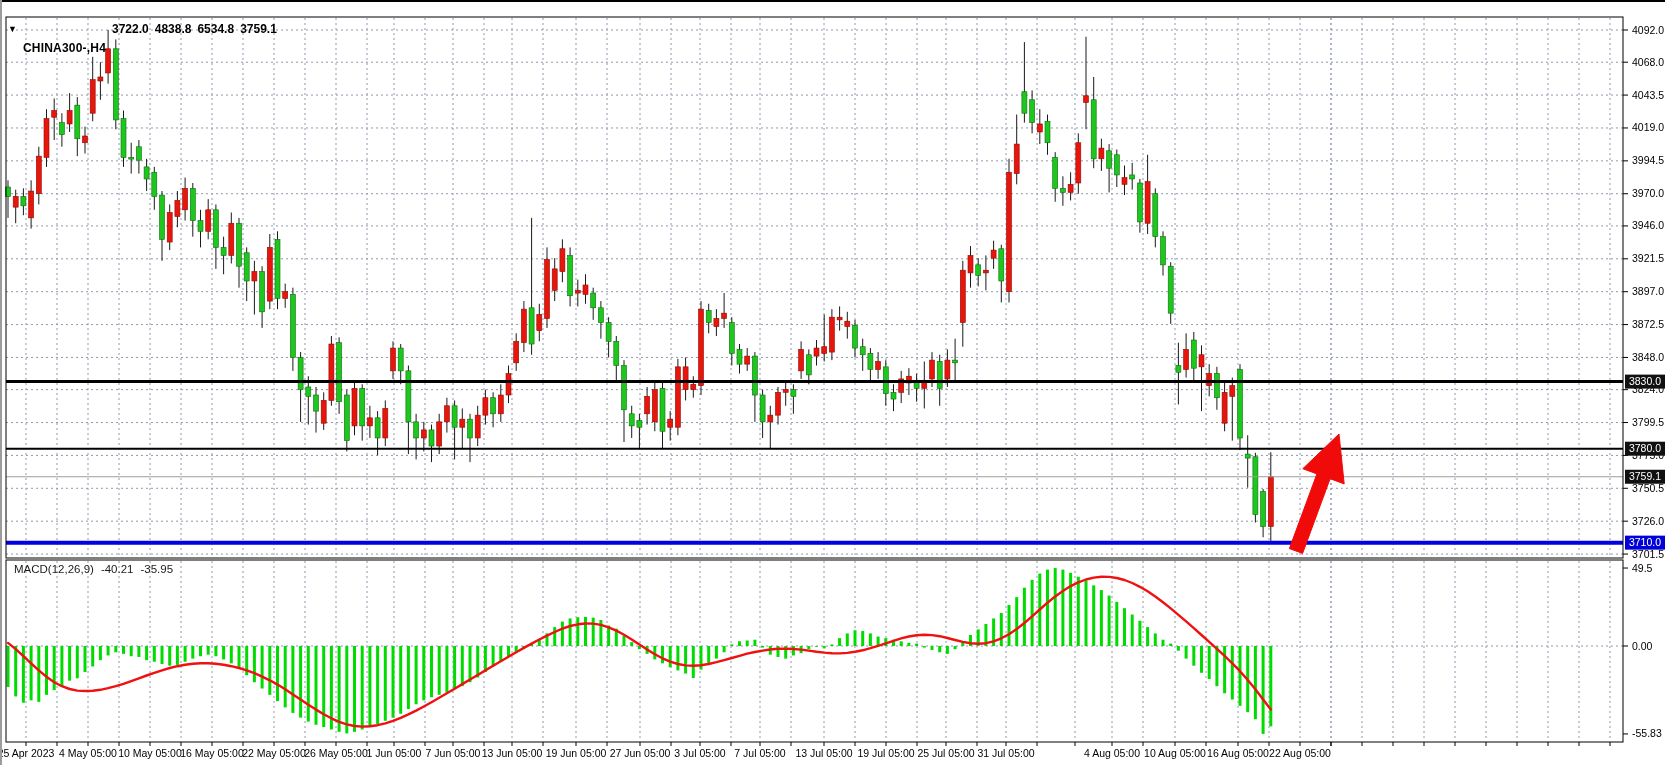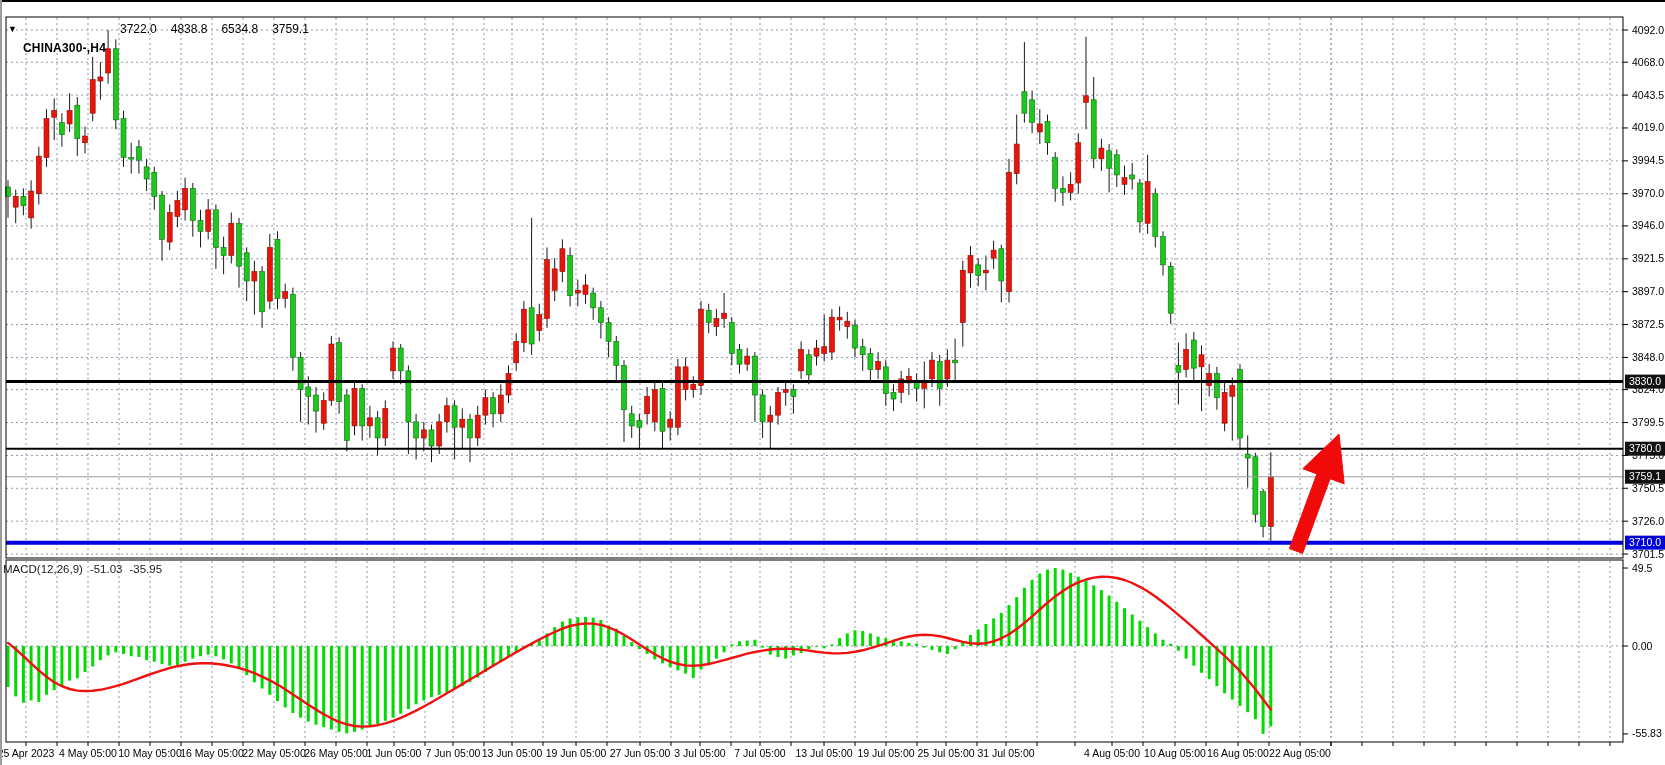--- a/index.html
+++ b/index.html
@@ -2,23 +2,23 @@
 <html><head>
 <meta charset="utf-8">
 <style>
   html,body{margin:0;padding:0;background:#ffffff;}
   #stage{position:relative;width:1665px;height:765px;background:#ffffff;overflow:hidden;
          font-family:"Liberation Sans","DejaVu Sans",sans-serif;}
   #stage svg{position:absolute;left:0;top:0;}
   .titlebar{position:absolute;left:8px;top:3px;display:flex;align-items:center;gap:6px;
             font-size:12px;color:#000;z-index:5;}
   .titlebar .sym{font-weight:700;letter-spacing:.2px;margin-top:38px;}
-  .titlebar .q{font-weight:400;margin-left:8px;}
+  .titlebar .q{font-weight:700;}
   .dd{font-size:9px;color:#000;}
-  .macdlabel{position:absolute;left:3px;top:563px;font-size:11.5px;color:#1a1a1a;z-index:5;
+  .macdlabel{position:absolute;left:14px;top:563px;font-size:11.5px;color:#1a1a1a;z-index:5;
              display:flex;gap:7px;}
   .frame-top{position:absolute;left:0;top:0;width:1665px;height:2px;background:#000;}
   .frame-left{position:absolute;left:0;top:0;width:2px;height:765px;background:#9c9c9c;}
 </style>
 </head>
 <body>
 
 <div id="stage">
   <svg id="chart-svg" width="1665" height="765" viewBox="0 0 1665 765">
       <rect x="0" y="0" width="1665" height="765" fill="#ffffff"></rect>
@@ -780,16 +780,16 @@
     <span class="dd">▼</span>
     <span class="sym">CHINA300-,H4</span>
     <span class="q">3722.0</span>
     <span class="q">4838.8</span>
     <span class="q">6534.8</span>
     <span class="q">3759.1</span>
   </div>
 
   <div class="macdlabel">
     <span>MACD(12,26,9)</span>
-    <span>-51.03</span>
+    <span>-40.21</span>
     <span>-35.95</span>
   </div>
 </div>
 
 </body></html>

